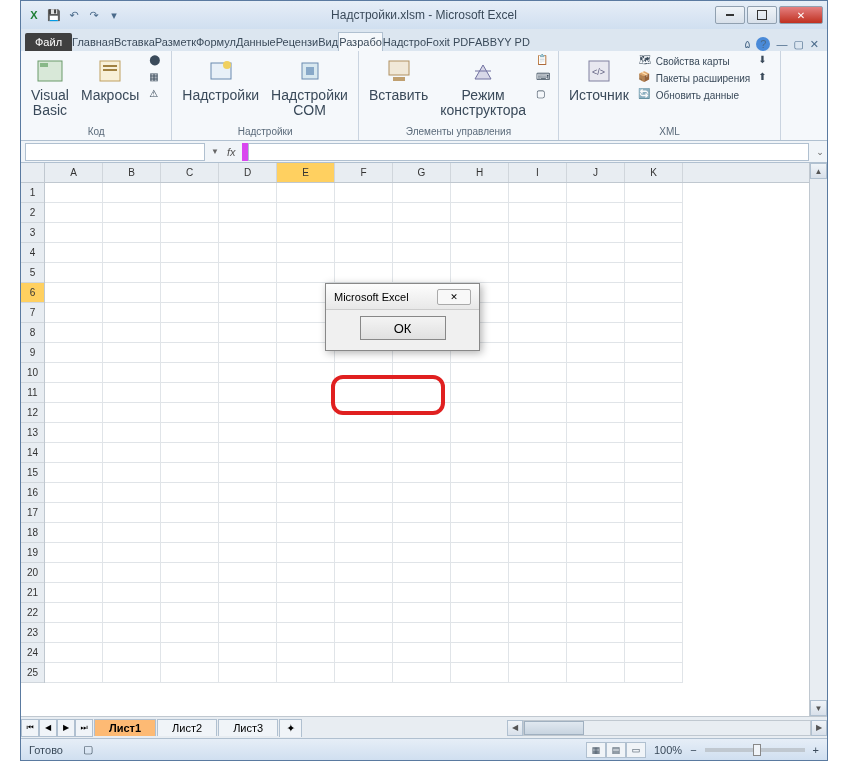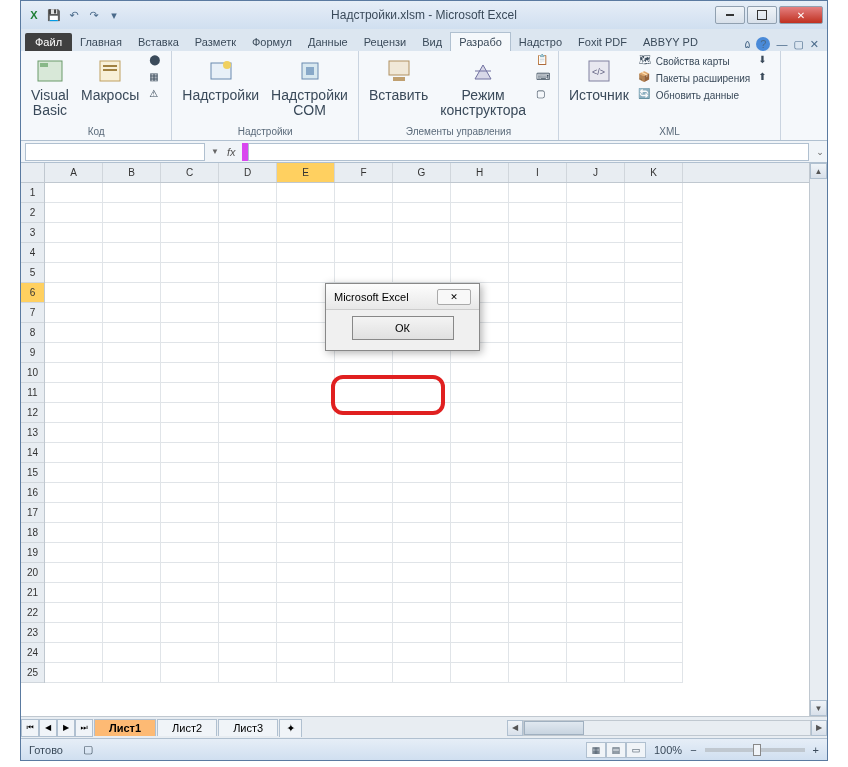--- a/index.html
+++ b/index.html
@@ -12,21 +12,21 @@
 .titlebar .qat-icon { width: 18px; height: 18px; display: flex; align-items: center; justify-content: center; font-size: 11px; color: #4a6a8a; }
 .titlebar .title { position: absolute; left: 50%; transform: translateX(-50%); font-size: 12px; color: #3a4a5a; }
 .titlebar .winbtns { margin-left: auto; display: flex; gap: 0; }
 .winbtn { width: 30px; height: 18px; border: 1px solid #90a0b0; background: linear-gradient(#f0f4f8,#d8e0ea); display: flex; align-items: center; justify-content: center; font-size: 10px; border-radius: 2px; margin-left: 2px; }
 .winbtn.close { background: linear-gradient(#e48080,#c03020); color: #fff; width: 44px; }
 .winbtn.min::before { content:''; width:8px; height:2px; background:#333; }
 .winbtn.max::before { content:''; width:8px; height:8px; border:1px solid #333; }
 
 .tabs { height: 22px; display: flex; padding-left: 4px; background: #dce6f0; align-items: flex-end; }
 .file-tab { background: #404040; color: #fff; padding: 3px 10px; font-size: 11px; border-radius: 2px 2px 0 0; }
-.tab { padding: 3px 8px; font-size: 11px; color: #3a4a5a; cursor: pointer; }
+.tab { padding: 3px 0; font-size: 11px; color: #3a4a5a; cursor: pointer; }
 .tab.active { background: #f5f8fb; border: 1px solid #b0c0d0; border-bottom: none; }
 .tab-right { margin-left: auto; display: flex; gap: 6px; padding-right: 8px; align-items: center; }
 .tab-right span { font-size: 11px; color: #4a6a8a; }
 .help-circle { width:14px; height:14px; border-radius:50%; background:#4a8ad8; color:#fff; font-size:10px; display:flex; align-items:center; justify-content:center; }
 
 .ribbon { height: 90px; background: #f5f8fb; border-bottom: 1px solid #b0c0d0; display: flex; }
 .group { border-right: 1px solid #cad4e0; padding: 2px 6px; display: flex; flex-direction: column; }
 .group-body { flex: 1; display: flex; gap: 4px; align-items: flex-start; }
 .group-label { font-size: 10px; color: #5a6a7a; text-align: center; padding: 1px 0; }
 .big-btn { display: flex; flex-direction: column; align-items: center; gap: 1px; padding: 2px 4px; min-width: 44px; }
@@ -73,21 +73,21 @@
 .viewbtns { display:flex; }
 .viewbtn { width:20px; height:16px; border:1px solid #b0c0d0; background:#f0f4f8; font-size:9px; display:flex; align-items:center; justify-content:center; }
 .zoom-slider { width: 100px; height: 4px; background: #c0c8d0; position: relative; }
 .zoom-slider .handle { position:absolute; left:48px; top:-4px; width:8px; height:12px; background:#f0f4f8; border:1px solid #888; }
 
 .msgbox { position: absolute; left: 304px; top: 282px; width: 155px; background: #f0f0f0; border: 1px solid #888; box-shadow: 2px 2px 8px rgba(0,0,0,0.3); }
 .msgbox-title { height: 26px; background: linear-gradient(#fdfdfd,#e8e8e8); display: flex; align-items: center; padding: 0 8px; font-size: 11px; border-bottom: 1px solid #ccc; }
 .msgbox-close { margin-left: auto; width: 34px; height: 16px; border: 1px solid #aaa; background: #f8f8f8; border-radius: 2px; font-size: 9px; display:flex; align-items:center; justify-content:center; }
 .msgbox-body { padding: 16px 12px 8px; font-size: 11px; color: #222; }
 .msgbox-btns { padding: 6px 10px 10px; display: flex; justify-content: center; }
-.msgbox-ok { width: 102px; height: 24px; background: linear-gradient(#f4f4f4,#e0e0e0); border: 1px solid #888; font-size: 11px; }
+.msgbox-ok { width: 86px; height: 24px; background: linear-gradient(#f4f4f4,#e0e0e0); border: 1px solid #888; font-size: 13px; }
 .annotate { position:absolute; border:4px solid #e02020; border-radius:12px; pointer-events:none; }
 </style>
 </head>
 <body>
 
 <div class="window">
 
   <div class="titlebar">
     <div class="qat">
       <span class="qat-icon" style="color:#1e7e34;font-weight:bold">X</span>

